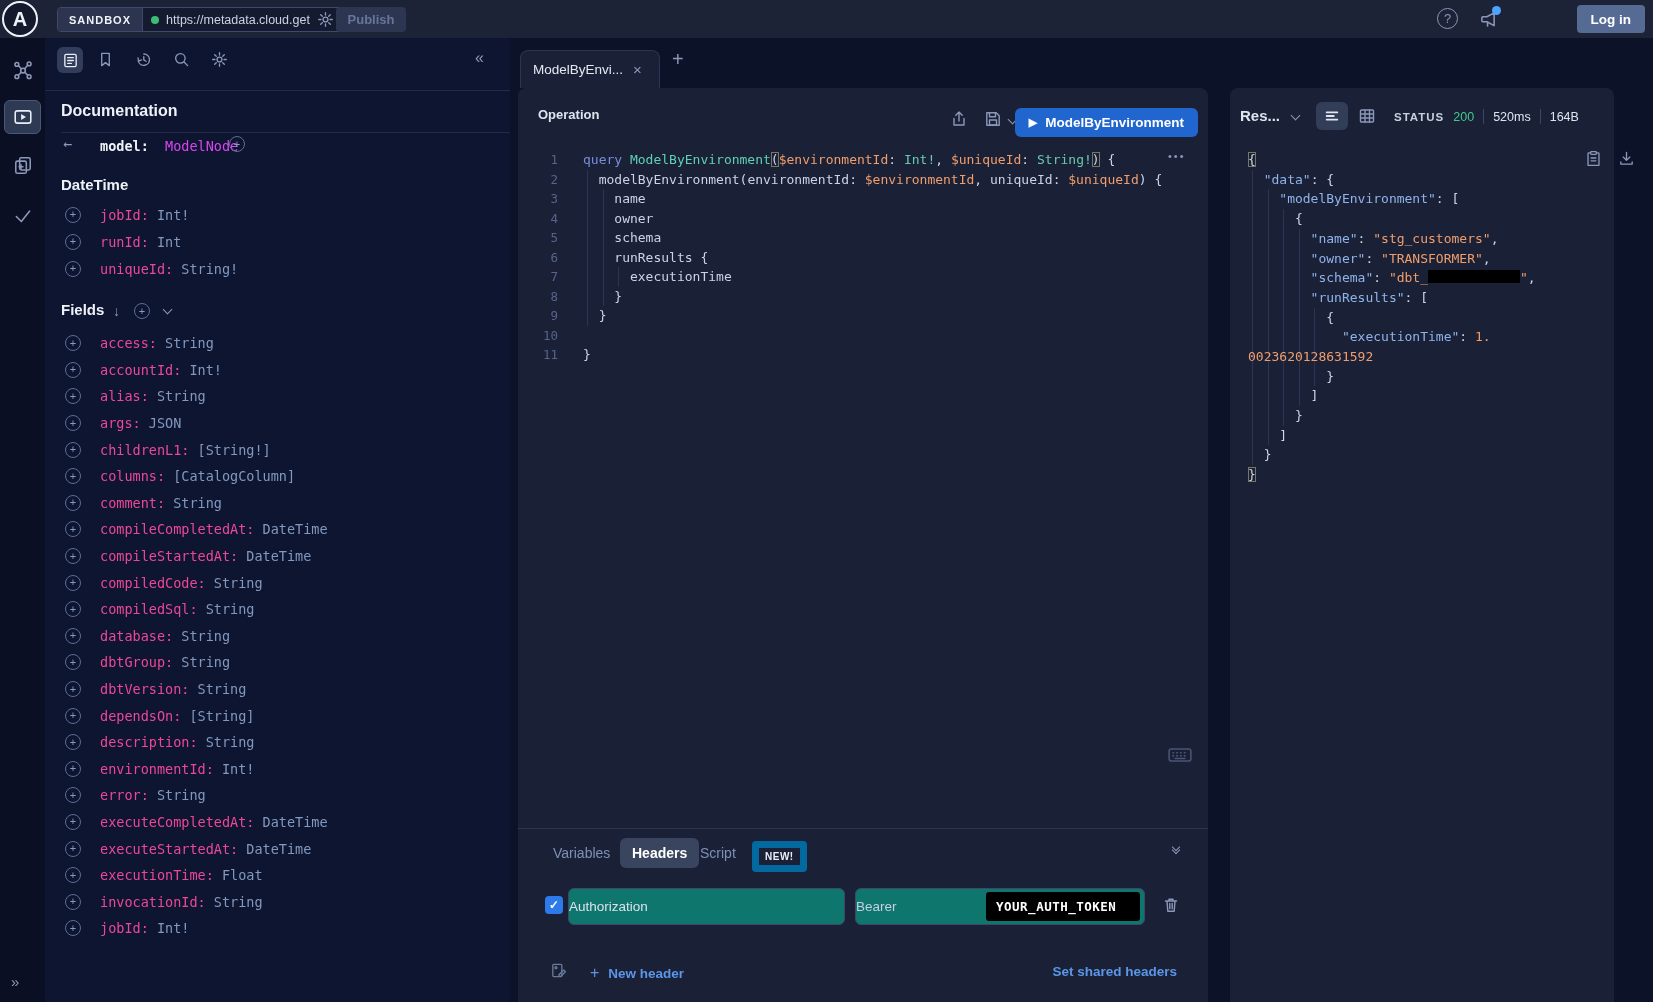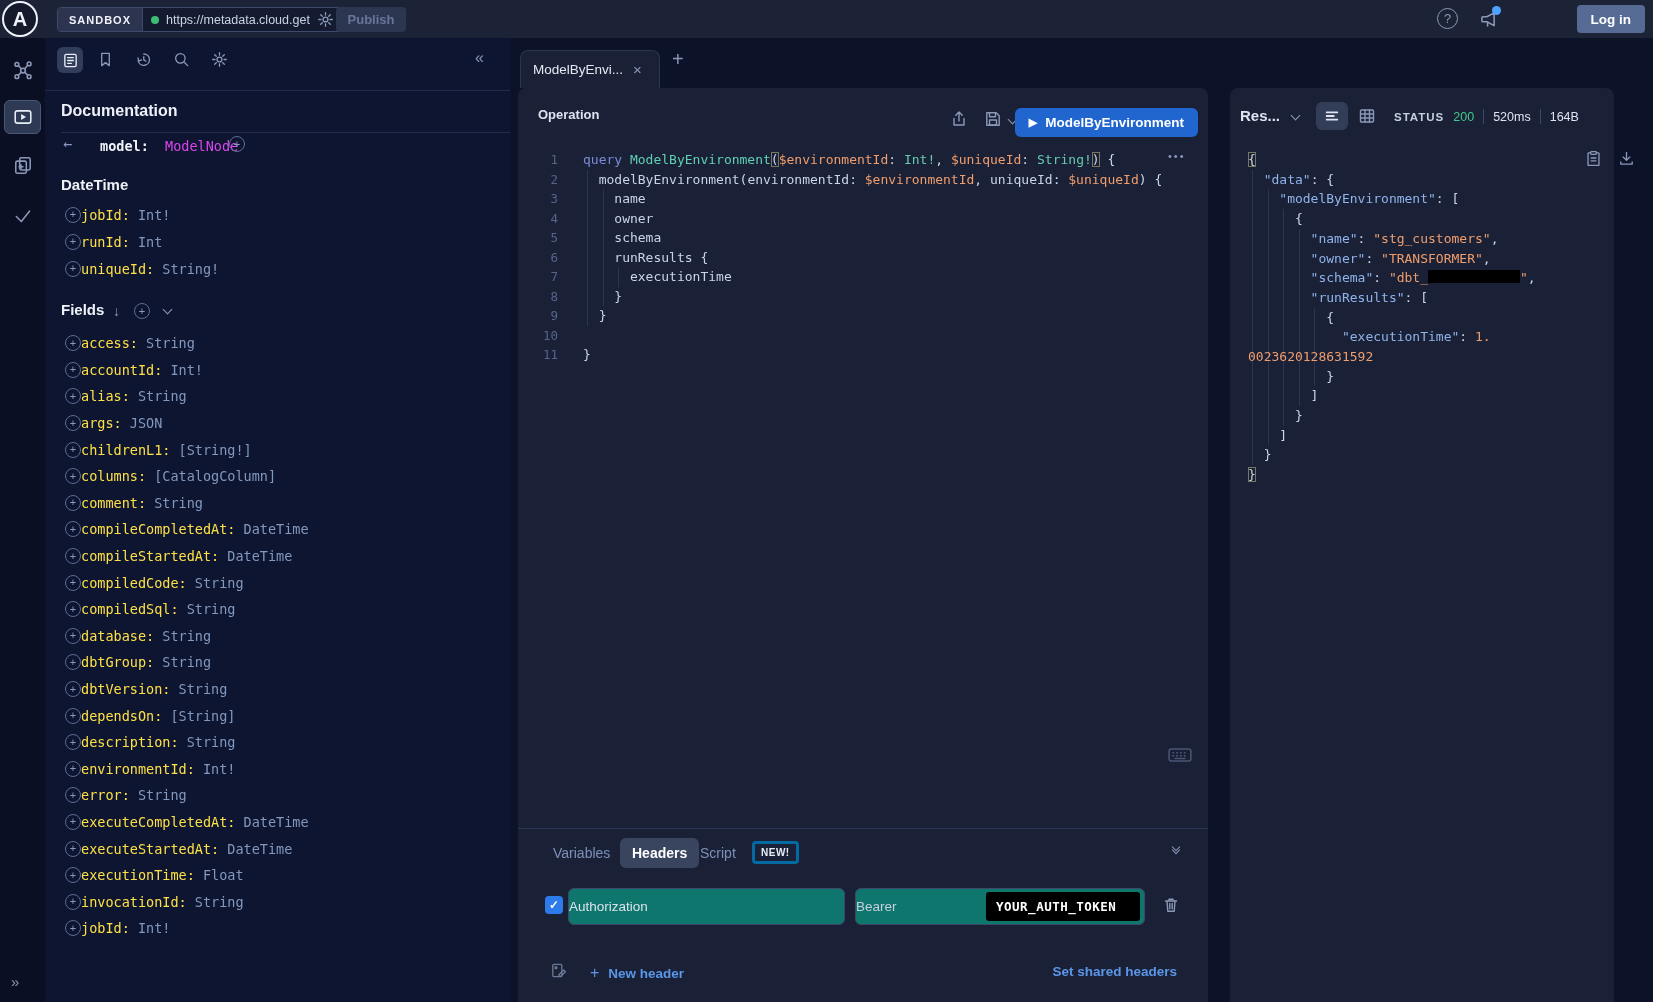--- a/index.html
+++ b/index.html
@@ -54,21 +54,21 @@
   .docs-title { position:absolute; left:16px; top:64px; font-size:16px; font-weight:bold; color:#eef2f8; }
   .crumb-arrow { position:absolute; left:18px; top:97px; font-size:15px; color:#8b9ac0; }
   .crumb { position:absolute; left:55px; top:100px; font-size:13.5px; }
   .crumb .b { font-weight:bold; color:#f0f4fa; }
   .crumb .t { color:#d946ef; }
   .pc { display:inline-flex; width:16px; height:16px; border:1.3px solid #5c6d95; border-radius:50%; color:#8b9ac0;
         align-items:center; justify-content:center; font-size:11px; line-height:1; flex:0 0 16px; }
   .sec-title { position:absolute; left:16px; font-size:15px; font-weight:bold; color:#eef2f8; }
   .doc-row { position:relative; height:26.6px; display:flex; align-items:center; }
   .doc-row .pc { margin-left:20px; }
-  .doc-row .fname { color:#fde047; font-size:13.5px; }
+  .doc-row .fname { margin-left:19px; color:#ec4899; font-size:13.5px; }
   .doc-row .ftype { color:#8298bf; font-size:13.5px; }
   .args-list .doc-row { height:27px; }
   .fields-head-ics { position:absolute; display:flex; gap:14px; align-items:center; color:#8b98b8; }
 
   
   .tabstrip { position:absolute; left:510px; top:38px; right:0; height:50px; background:#0c1228; }
   .optab { position:absolute; left:10px; top:12px; width:140px; height:38px; background:#1a2136;
            border:1px solid #2a3453; border-bottom:none; border-radius:8px 8px 0 0;
            display:flex; align-items:center; padding:0 12px; gap:10px; }
   .optab-title { font-size:13.5px; color:#e3e9f3; white-space:nowrap; overflow:hidden; }
@@ -107,21 +107,21 @@
   .redact { display:inline-block; width:92px; height:13px; background:#000; vertical-align:-1px; }
   .guide { position:absolute; width:1px; background:#2b3452; }
 
   .op-divider { position:absolute; left:0; right:0; top:740px; height:1px; background:#2a3453; }
   .kbd-ic { position:absolute; left:650px; top:658px; color:#4a5574; }
 
   
   .ftab { position:absolute; top:757px; font-size:14px; color:#7d90b8; }
   .ftab-active { position:absolute; left:102px; top:750px; height:30px; padding:0 12px; background:#39445f; border-radius:6px;
                  color:#ffffff; font-weight:bold; font-size:14px; display:flex; align-items:center; }
-  .newbadge { position:absolute; left:234px; top:753px; border:3px solid #0369a1; border-radius:4px; padding:3px 6px;
+  .newbadge { position:absolute; left:234px; top:753px; border:7px solid #0369a1; border-radius:4px; padding:3px 6px;
               font-size:10px; font-weight:bold; color:#e8edf6; letter-spacing:.5px; }
   .collapse2 { position:absolute; left:655px; top:756px; display:flex; flex-direction:column; gap:0px; }
   .collapse2 .chev { width:6px; height:6px; }
 
   
   .hcheck { position:absolute; left:27px; top:808px; width:18px; height:18px; background:#2d7bea; border-radius:4px;
             color:#fff; font-size:12px; font-weight:bold; display:flex; align-items:center; justify-content:center; }
   .hinput { position:absolute; top:800px; height:37px; background:#0f766e; border:1px solid #3c4868; border-radius:6px;
             display:flex; align-items:center; padding:0 0; font-size:13.5px; color:#dbe2ee; }
   .hname { left:50px; width:277px; }

